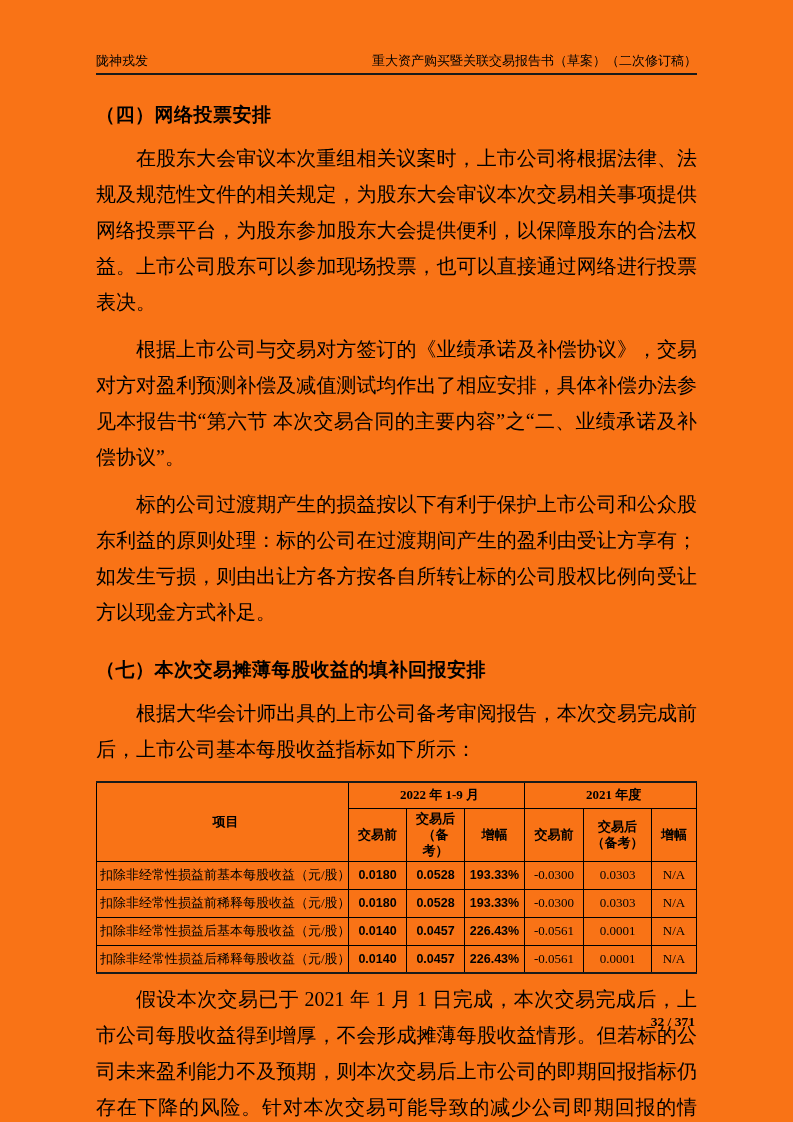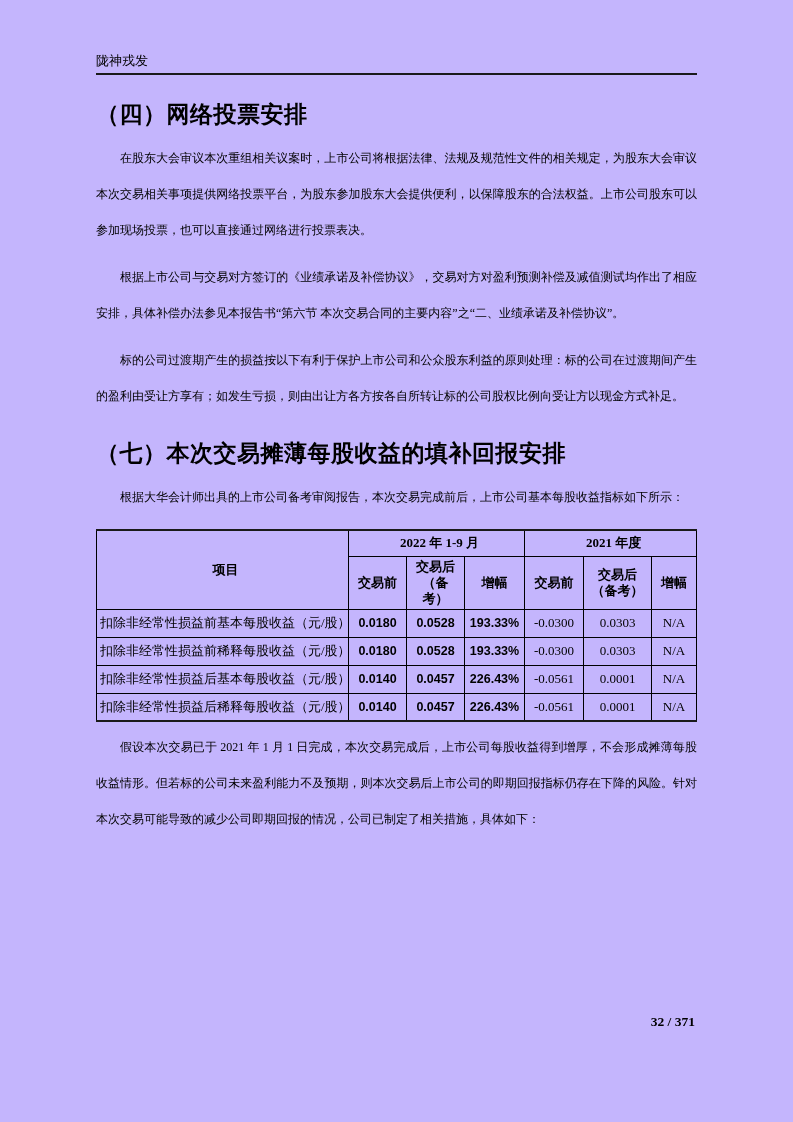--- a/index.html
+++ b/index.html
@@ -6,46 +6,46 @@
   html, body { background: #ffffff; }
   body {
     width: 793px;
     font-family: "Liberation Serif", "DejaVu Serif", serif;
     color: #000;
   }
   .page {
     position: relative;
     width: 793px;
     height: 1122px;
-    background: #c4b5fd;
+    background: #f97316;
     padding: 0 96px;
     overflow: hidden;
   }
   
   .doc-header {
     display: flex;
     justify-content: space-between;
     align-items: flex-end;
     padding-top: 52px;
     padding-bottom: 4px;
     border-bottom: 2px solid #1a1a1a;
     font-size: 13px;
     line-height: 17px;
   }
   
   .section-heading {
-    font-family: Liberation Serif, serif;
+    font-family: Liberation Sans, sans-serif;
     font-weight: bold;
-    font-size: 23px;
+    font-size: 19px;
     line-height: 28px;
     margin-top: 26px;
     letter-spacing: 0.5px;
   }
   .para {
-    font-size: 12px;
+    font-size: 20px;
     line-height: 36px;
     text-align: justify;
     text-justify: inter-ideograph;
     text-indent: 2em;
     margin-top: 11px;
   }
   .tight { margin-top: 7px; }
   
   table.eps {
     width: 100%;
@@ -91,20 +91,21 @@
     font-size: 13.5px;
   }
 </style>
 </head>
 <body>
 
 <div class="page">
 
   <div class="doc-header">
     <span>陇神戎发</span>
+    <span>重大资产购买暨关联交易报告书（草案）（二次修订稿）</span>
   </div>
 
   <h2 class="section-heading">（四）网络投票安排</h2>
   <p class="para">在股东大会审议本次重组相关议案时，上市公司将根据法律、法规及规范性文件的相关规定，为股东大会审议本次交易相关事项提供网络投票平台，为股东参加股东大会提供便利，以保障股东的合法权益。上市公司股东可以参加现场投票，也可以直接通过网络进行投票表决。</p>
 
   <p class="para">根据上市公司与交易对方签订的《业绩承诺及补偿协议》，交易对方对盈利预测补偿及减值测试均作出了相应安排，具体补偿办法参见本报告书“第六节 本次交易合同的主要内容”之“二、业绩承诺及补偿协议”。</p>
 
   <p class="para">标的公司过渡期产生的损益按以下有利于保护上市公司和公众股东利益的原则处理：标的公司在过渡期间产生的盈利由受让方享有；如发生亏损，则由出让方各方按各自所转让标的公司股权比例向受让方以现金方式补足。</p>
 
   <h2 class="section-heading">（七）本次交易摊薄每股收益的填补回报安排</h2>

